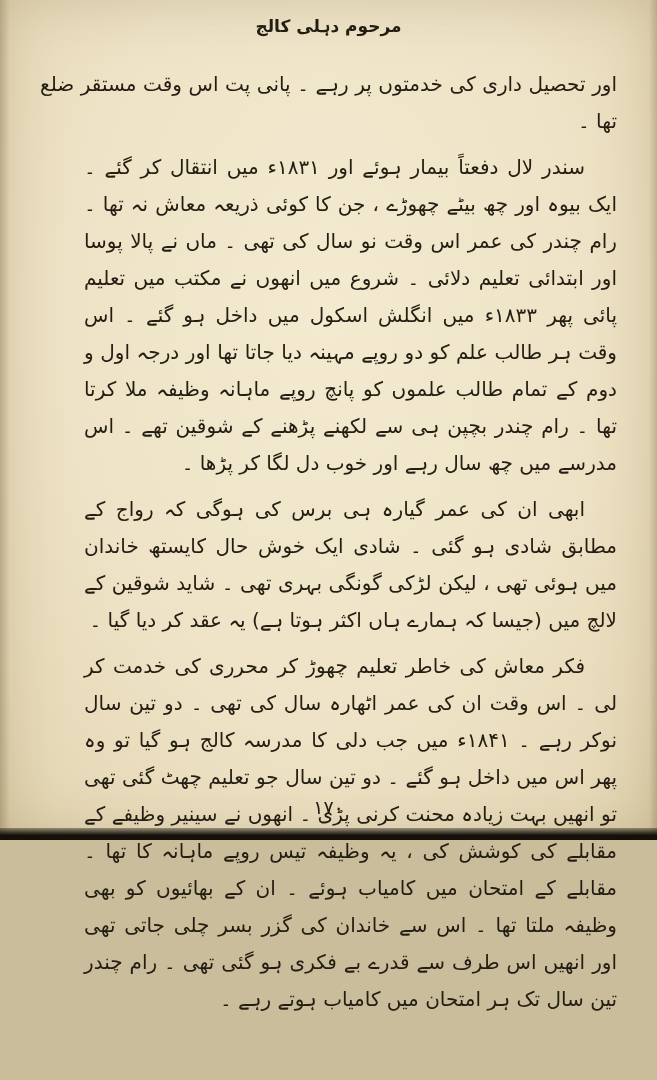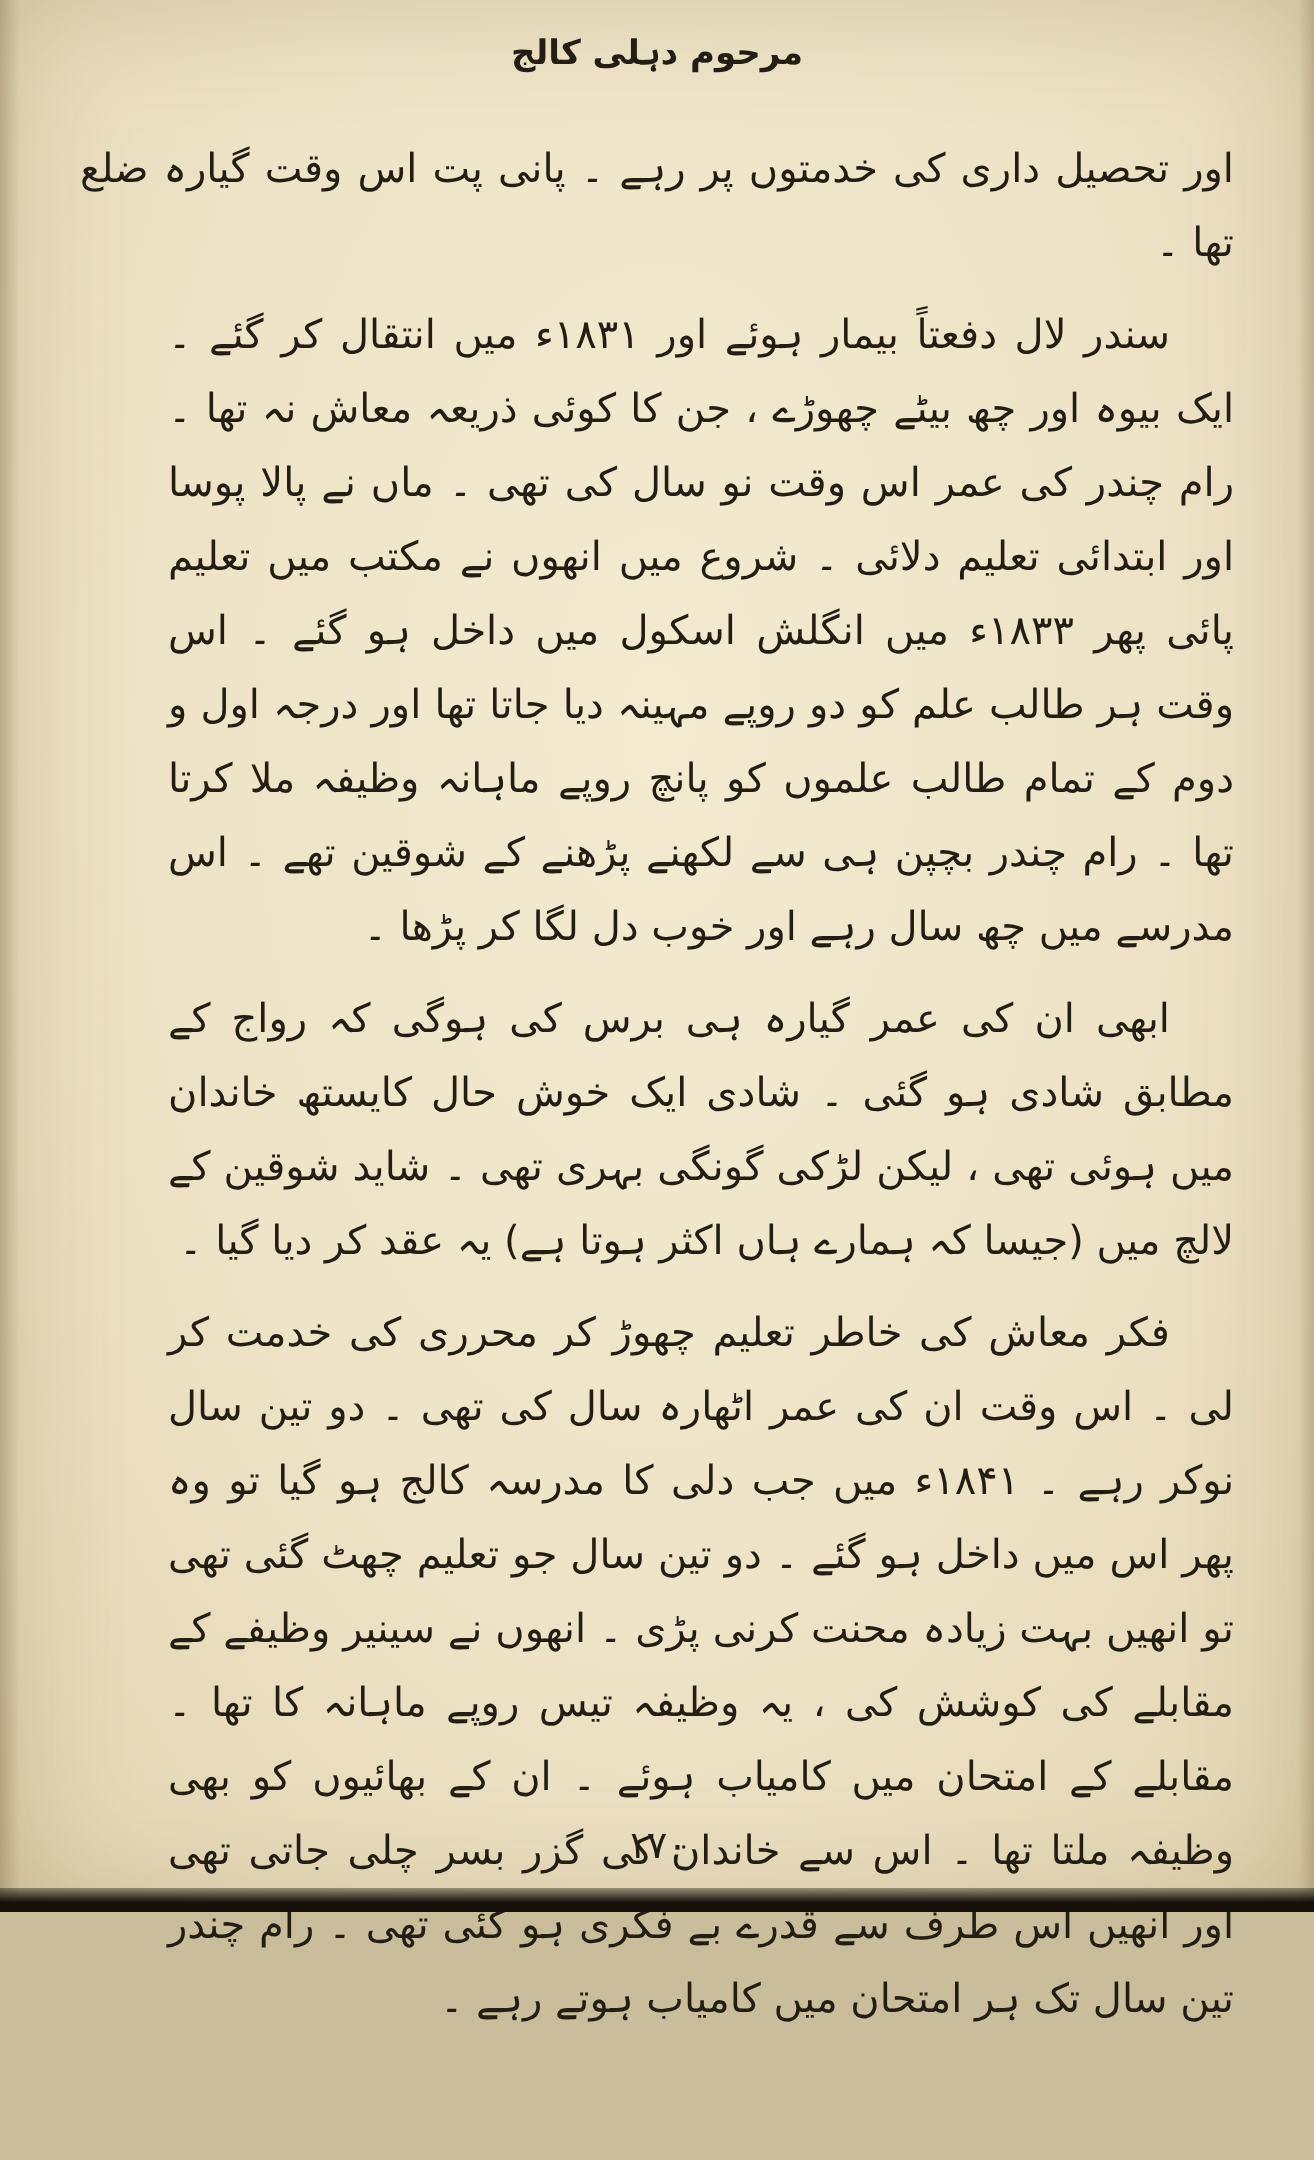--- a/index.html
+++ b/index.html
@@ -9,21 +9,21 @@
   body {
     width: 657px;
     height: 1080px;
     overflow: hidden;
     background: #c9bd9b;
     font-family: "DejaVu Sans", sans-serif;
   }
   .page {
     position: relative;
     width: 657px;
-    height: 956px;
+    height: 840px;
     background: radial-gradient(ellipse at 50% 38%, #f3ead0 0%, #eee3c6 55%, #e6d9b8 85%, #ddcfa9 100%);
     box-shadow: inset 0 0 60px rgba(120, 100, 60, 0.25);
     color: #241d12;
   }
   .page-header {
     position: absolute;
     top: 16px;
     left: 0;
     right: 0;
     text-align: center;
@@ -85,21 +85,21 @@
   }
 </style>
 </head>
 <body>
 
 <div class="page">
 
   <div class="page-header">مرحوم دہلی کالج</div>
 
   <div class="text-block">
-    <p>اور تحصیل داری کی خدمتوں پر رہے ۔ پانی پت اس وقت گیارہ ضلع تھا ۔</p>
+    <p>اور تحصیل داری کی خدمتوں پر رہے ۔ پانی پت اس وقت مستقر ضلع تھا ۔</p>
     <p class="indented">سندر لال دفعتاً بیمار ہوئے اور ۱۸۳۱ء میں انتقال کر گئے ۔ ایک بیوہ اور چھ بیٹے چھوڑے ، جن کا کوئی ذریعہ معاش نہ تھا ۔ رام چندر کی عمر اس وقت نو سال کی تھی ۔ ماں نے پالا پوسا اور ابتدائی تعلیم دلائی ۔ شروع میں انھوں نے مکتب میں تعلیم پائی پھر ۱۸۳۳ء میں انگلش اسکول میں داخل ہو گئے ۔ اس وقت ہر طالب علم کو دو روپے مہینہ دیا جاتا تھا اور درجہ اول و دوم کے تمام طالب علموں کو پانچ روپے ماہانہ وظیفہ ملا کرتا تھا ۔ رام چندر بچپن ہی سے لکھنے پڑھنے کے شوقین تھے ۔ اس مدرسے میں چھ سال رہے اور خوب دل لگا کر پڑھا ۔</p>
     <p class="indented">ابھی ان کی عمر گیارہ ہی برس کی ہوگی کہ رواج کے مطابق شادی ہو گئی ۔ شادی ایک خوش حال کایستھ خاندان میں ہوئی تھی ، لیکن لڑکی گونگی بہری تھی ۔ شاید شوقین کے لالچ میں (جیسا کہ ہمارے ہاں اکثر ہوتا ہے) یہ عقد کر دیا گیا ۔</p>
     <p class="indented">فکر معاش کی خاطر تعلیم چھوڑ کر محرری کی خدمت کر لی ۔ اس وقت ان کی عمر اٹھارہ سال کی تھی ۔ دو تین سال نوکر رہے ۔ ۱۸۴۱ء میں جب دلی کا مدرسہ کالج ہو گیا تو وہ پھر اس میں داخل ہو گئے ۔ دو تین سال جو تعلیم چھٹ گئی تھی تو انھیں بہت زیادہ محنت کرنی پڑی ۔ انھوں نے سینیر وظیفے کے مقابلے کی کوشش کی ، یہ وظیفہ تیس روپے ماہانہ کا تھا ۔ مقابلے کے امتحان میں کامیاب ہوئے ۔ ان کے بھائیوں کو بھی وظیفہ ملتا تھا ۔ اس سے خاندان کی گزر بسر چلی جاتی تھی اور انھیں اس طرف سے قدرے بے فکری ہو گئی تھی ۔ رام چندر تین سال تک ہر امتحان میں کامیاب ہوتے رہے ۔</p>
   </div>
 
   <div class="page-number">۱۷۰</div>
 
   <div class="scan-shadow-left"></div>
   <div class="scan-shadow-right"></div>
   <div class="scan-edge-bottom"></div>

